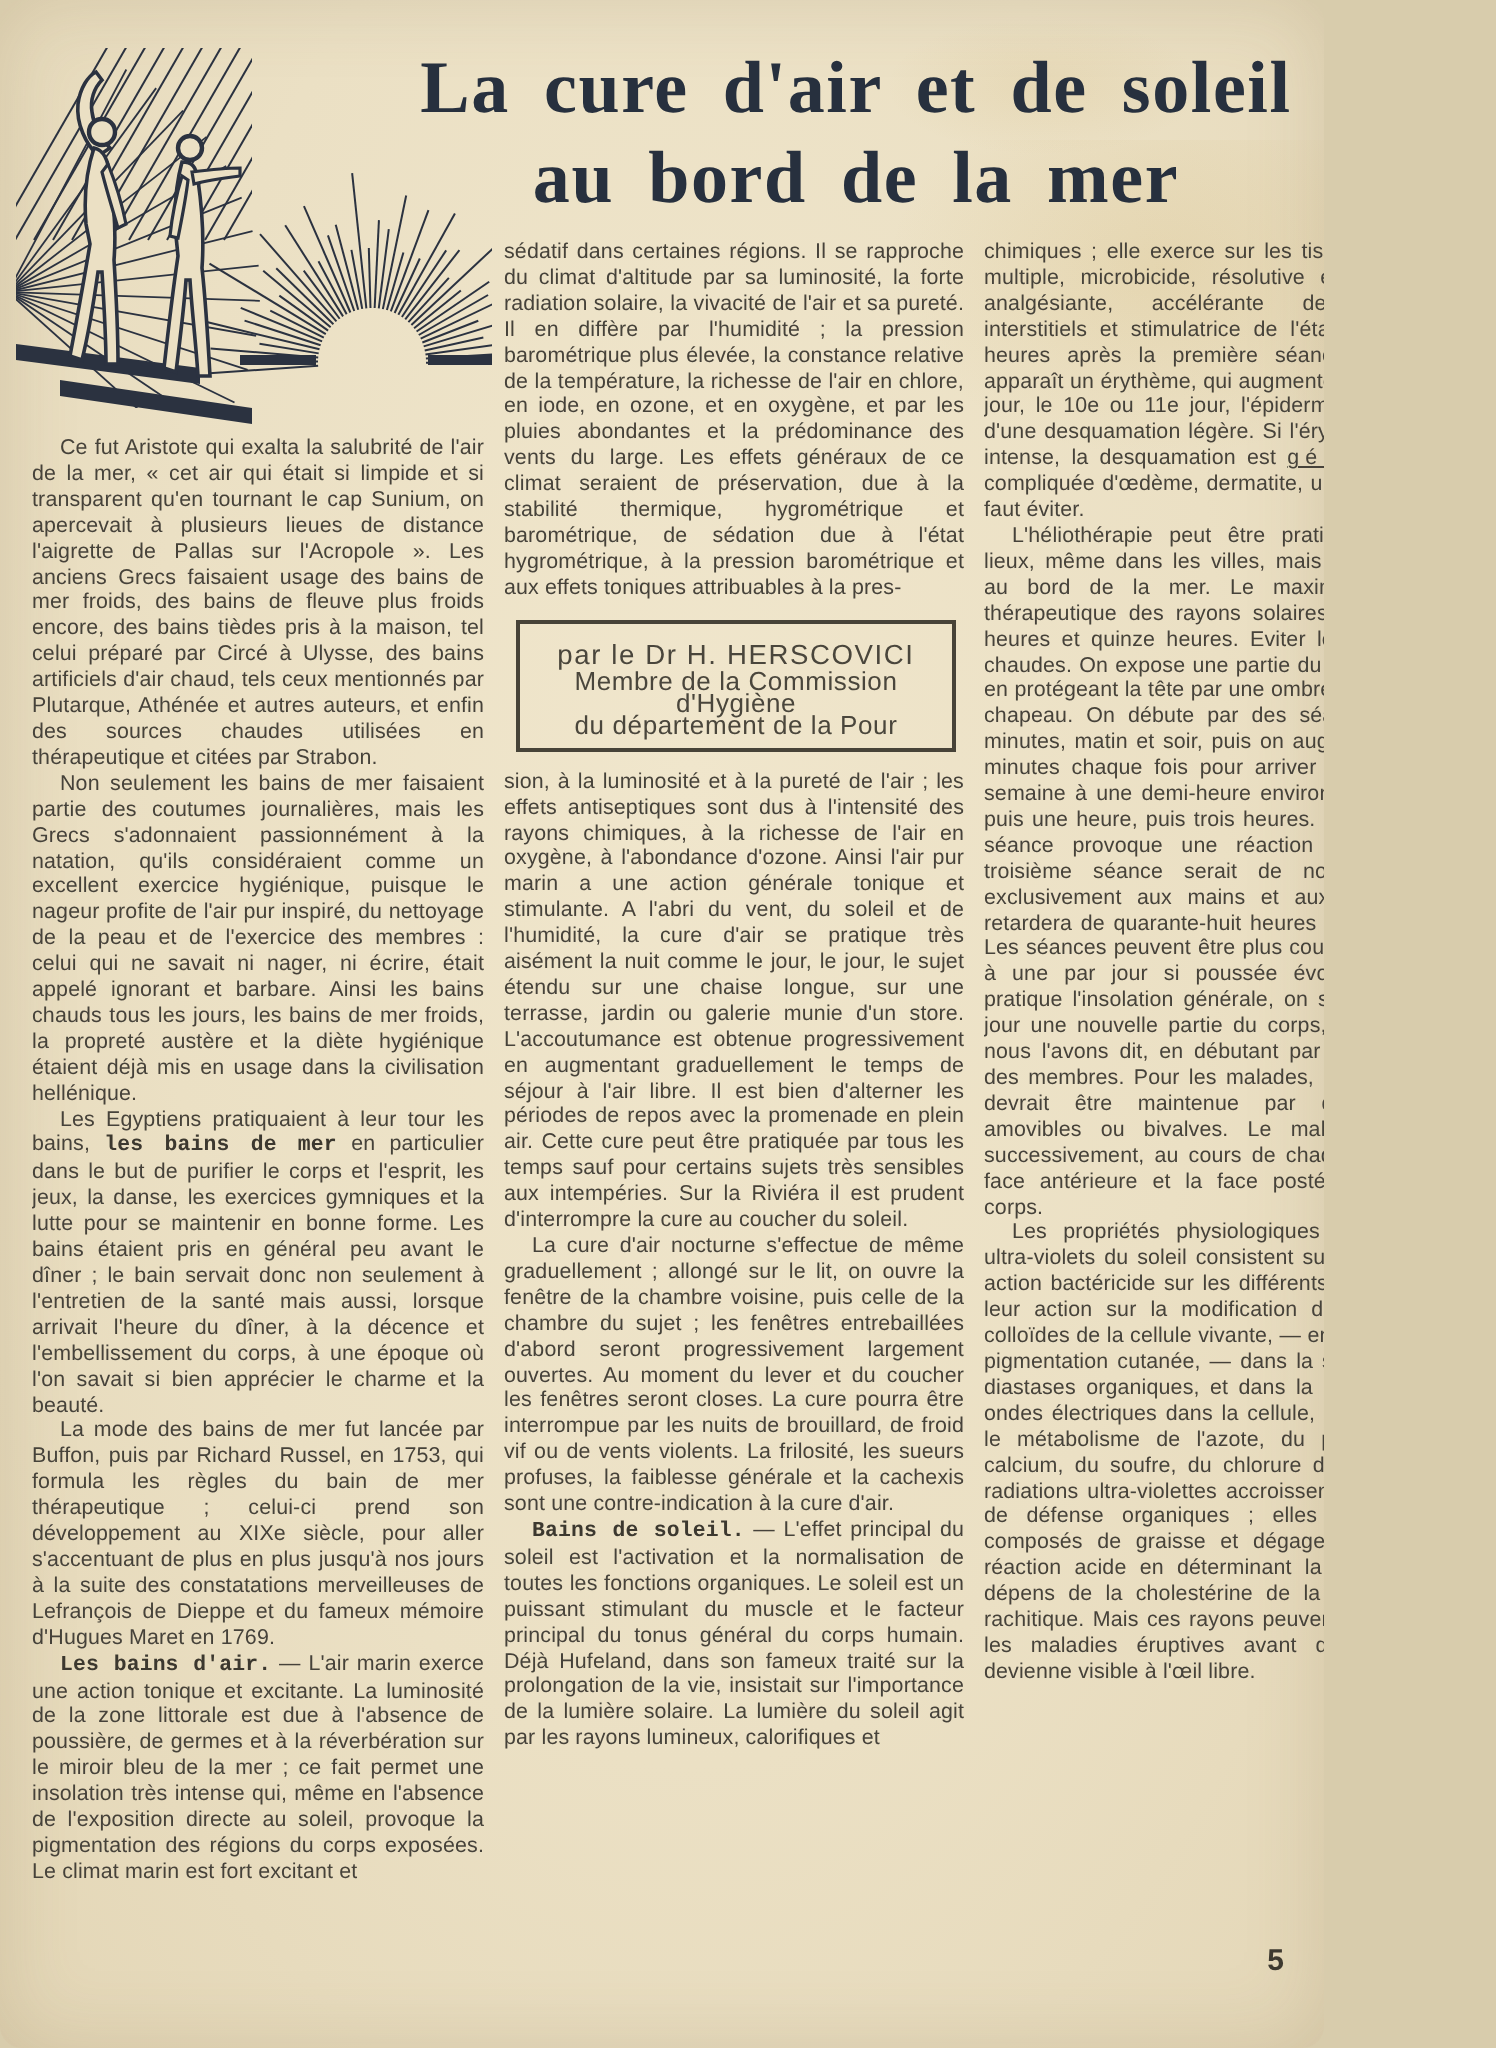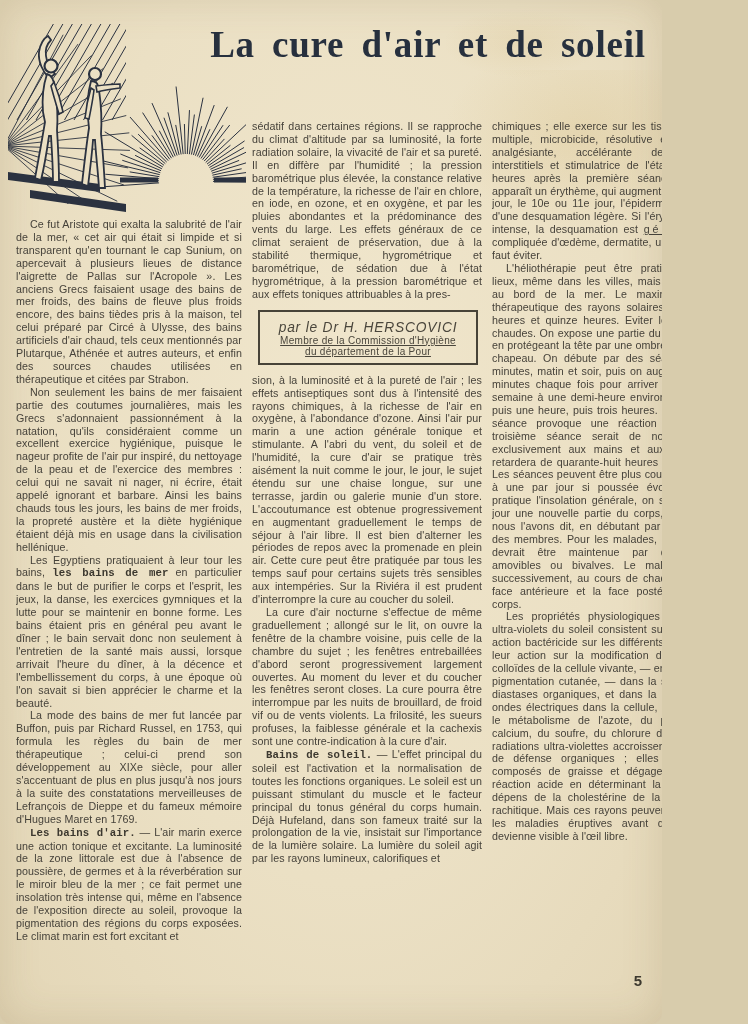--- a/index.html
+++ b/index.html
@@ -42,22 +42,22 @@
   p.para.indent{text-indent:14px;}
   .bold{font-weight:700;color:#3c382f;font-family:Liberation Mono, monospace;}
   .spaced{letter-spacing:3px;text-decoration:underline;}
 
   .byline-box{
     border:2px solid #474338;
     margin:9px 4px 9px 6px;
     padding:8px 4px 6px 4px;
     text-align:center;color:#4a463c;
   }
-  .byline-name{font-size:13.8px;letter-spacing:.8px;line-height:15px;white-space:nowrap;font-style:italic;}
-  .byline-sub{font-size:10px;letter-spacing:.3px;line-height:11px;text-decoration:underline;}
+  .byline-name{font-size:13.8px;letter-spacing:.8px;line-height:15px;white-space:nowrap;}
+  .byline-sub{font-size:13px;letter-spacing:.3px;line-height:11px;}
 
   .to-be-continued{text-align:right;margin-top:8px;padding-right:6px;font-size:10px;font-style:italic;}
   .page-number{
     position:absolute;right:20px;top:972px;
     font-size:15px;font-weight:700;color:#3d392f;
   }
 </style>
 </head>
 <body>
 
@@ -171,20 +171,21 @@
         <circle cx="87" cy="50" r="6" stroke-width="2.2"></circle>
         <path stroke-width="1.8" d="M83,57 C80,68 79,82 80,94 L81,104 C78,124 76,142 74,160 L80,162 C82,146 84,130 85,116 L87,116 C88,132 90,148 91,164 L97,164 C96,146 95,128 93,110 C94,96 93,80 91,66 C90,59 88,57 83,57 Z"></path>
         <path stroke-width="1.6" d="M88,62 C96,61 104,60 112,60 L112,64 C104,65 96,66 89,68 Z"></path>
         <path stroke-width="1.6" d="M83,64 C80,74 78,84 77,94 L81,95 C83,85 85,75 86,66 Z"></path>
       </g>
     </svg>
   </div>
 
   <h1 class="title-block" style="margin:0;">
     <span style="display:block;">La cure d'air et de soleil</span>
+    <span style="display:block;">au bord de la mer</span>
   </h1>
 
   <div class="col col1">
       <p class="para indent"><span>Ce fut Aristote qui exalta la salubrité de l'air de la mer, « cet air qui était si limpide et si transparent qu'en tournant le cap Sunium, on apercevait à plusieurs lieues de distance l'aigrette de Pallas sur l'Acropole ». Les anciens Grecs faisaient usage des bains de mer froids, des bains de fleuve plus froids encore, des bains tièdes pris à la maison, tel celui préparé par Circé à Ulysse, des bains artificiels d'air chaud, tels ceux mentionnés par Plutarque, Athénée et autres auteurs, et enfin des sources chaudes utilisées en thérapeutique et citées par Strabon.</span></p>
       <p class="para indent"><span>Non seulement les bains de mer faisaient partie des coutumes journalières, mais les Grecs s'adonnaient passionnément à la natation, qu'ils considéraient comme un excellent exercice hygiénique, puisque le nageur profite de l'air pur inspiré, du nettoyage de la peau et de l'exercice des membres : celui qui ne savait ni nager, ni écrire, était appelé ignorant et barbare. Ainsi les bains chauds tous les jours, les bains de mer froids, la propreté austère et la diète hygiénique étaient déjà mis en usage dans la civilisation hellénique.</span></p>
       <p class="para indent"><span>Les Egyptiens pratiquaient à leur tour les bains, </span><span class="bold">les bains de mer</span><span> en particulier dans le but de purifier le corps et l'esprit, les jeux, la danse, les exercices gymniques et la lutte pour se maintenir en bonne forme. Les bains étaient pris en général peu avant le dîner ; le bain servait donc non seulement à l'entretien de la santé mais aussi, lorsque arrivait l'heure du dîner, à la décence et l'embellissement du corps, à une époque où l'on savait si bien apprécier le charme et la beauté.</span></p>
       <p class="para indent"><span>La mode des bains de mer fut lancée par Buffon, puis par Richard Russel, en 1753, qui formula les règles du bain de mer thérapeutique ; celui-ci prend son développement au XIXe siècle, pour aller s'accentuant de plus en plus jusqu'à nos jours à la suite des constatations merveilleuses de Lefrançois de Dieppe et du fameux mémoire d'Hugues Maret en 1769.</span></p>
       <p class="para indent"><span class="bold">Les bains d'air.</span><span> — L'air marin exerce une action tonique et excitante. La luminosité de la zone littorale est due à l'absence de poussière, de germes et à la réverbération sur le miroir bleu de la mer ; ce fait permet une insolation très intense qui, même en l'absence de l'exposition directe au soleil, provoque la pigmentation des régions du corps exposées. Le climat marin est fort excitant et</span></p>
     </div>
 

